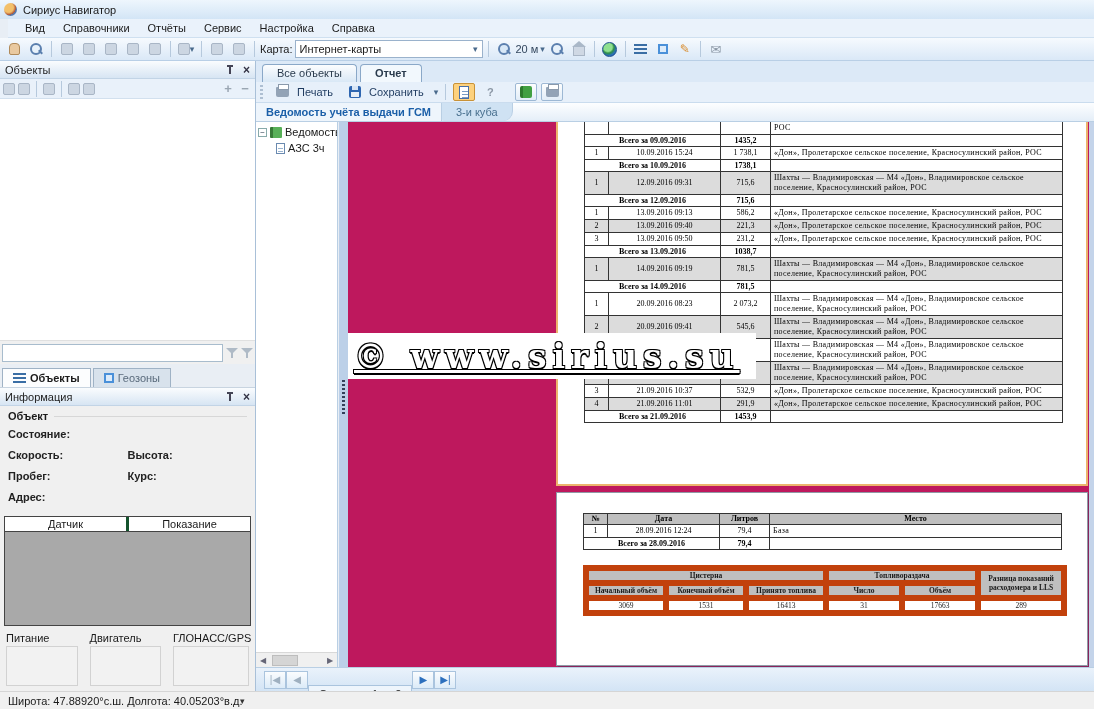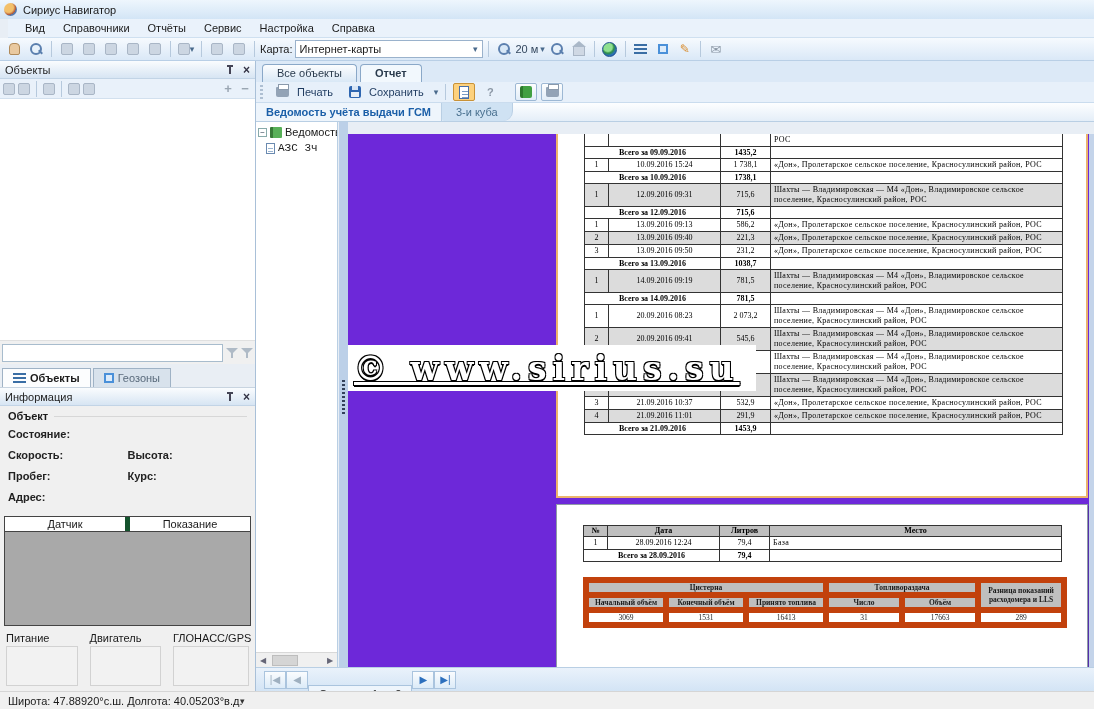--- a/index.html
+++ b/index.html
@@ -53,21 +53,21 @@
   .ltab { display:flex; align-items:center; gap:4px; padding:3px 10px; border:1px solid #9fb2c5; border-bottom:none; background:#d8e2ec; color:#5a6b7c; margin-right:2px; }
   .ltab.active { background:#fcfdfe; color:#1a1a1a; font-weight:bold; }
   .info-body { height:108px; background:#f0f0f0; padding:4px 8px;font-weight:bold; }
   .grp-row { display:flex; align-items:center; gap:6px; margin-bottom:6px; }
   .grp-line { flex:1; border-top:1px solid #d7d7d7; }
   .fld-row { display:flex; margin-bottom:9px; }
   .fld { width:120px; color:#222; }
   .sensor-tbl { margin:2px 4px 0 4px; border:1px solid #444; }
   .sensor-hd { display:flex; background:#fff; border-bottom:1px solid #444; }
   .sensor-hd div { flex:1; text-align:center; padding:1px 0; }
-  .sensor-hd div:first-child { border-right:5px solid #14532d; }
+  .sensor-hd div:first-child { border-right:3px solid #14532d; }
   .sensor-body { height:93px; background:#a9a9a9; }
   .ind-row { display:flex; gap:12px; padding:6px 6px 0 6px; }
   .ind { width:76px; }
   .ind-box { height:40px; border:1px solid #d2d2d2; background:#f2f2f2; margin-top:2px; }
   .statusbar { left:0; top:691px; width:1094px; height:18px; background:#f0f0f0; border-top:1px solid #d5d5d5; display:flex; align-items:center; padding:0 8px; }
   .status-arrow { position:absolute; left:240px; top:4px; color:#333; font-size:9px; }
 
   
   .main-tabs { left:256px; top:61px; width:838px; height:21px; background:#dce9f7; display:flex; align-items:flex-end; padding-left:6px; }
   .mtab { padding:2px 14px 3px 14px; border:1px solid #8aa8c8; border-bottom:none; border-radius:4px 4px 0 0; background:linear-gradient(#fcfdfe,#d9e8f6); margin-right:3px; color:#2a3b4d; }
@@ -86,31 +86,31 @@
   .i-page { width:10px; height:13px; background:#fff; border:1px solid #4a6fa5; display:inline-block; background-image:repeating-linear-gradient(to bottom, transparent 0 2px, #7a9cc4 2px 3px); background-size:6px 100%; background-repeat:no-repeat; background-position:2px 2px; }
   .i-book { width:12px; height:12px; background:#41a041; border-left:3px solid #2d7a2d; border-radius:2px; display:inline-block; }
   .q { color:#8b97a5; font-weight:bold; }
   .rpt-tabs { left:256px; top:103px; width:838px; height:19px; background:linear-gradient(#fdfeff,#e4eef8); border-bottom:1px solid #b9cfe4; display:flex; align-items:stretch; }
   .stab-active { display:flex; align-items:center; padding:0 10px; font-weight:bold; color:#1b5fa8; border-right:1px solid #b9cfe4; background:#eef5fc; }
   .stab { display:flex; align-items:center; padding:0 14px; color:#49708f; background:#cfe2f3; border-radius:0 0 10px 2px; border-right:1px solid #b9cfe4; }
 
   
   .rpt-tree { left:256px; top:122px; width:82px; height:545px; background:#fff; border-right:1px solid #b9cfe4; overflow:hidden; font-size:11px; position:absolute; }
   .tnode { display:flex; align-items:center; gap:3px; white-space:nowrap; margin:4px 0 0 2px; }
-  .tnode.child { margin-left:10px;font-family:Liberation Mono, monospace; }
+  .tnode.child { margin-left:20px; }
   .expander { width:9px; height:9px; border:1px solid #8aa; background:#fff; font-size:8px; line-height:7px; text-align:center; color:#345; flex:0 0 auto; }
   .i-rpt-book { width:12px; height:11px; background:#58b058; border-left:3px solid #377a37; border-radius:1px; flex:0 0 auto; }
   .i-doc { width:9px; height:11px; background:#fff; border:1px solid #6a8ab0; flex:0 0 auto; background-image:repeating-linear-gradient(to bottom, transparent 0 2px, #9ab4d0 2px 3px); background-size:5px 100%; background-repeat:no-repeat; background-position:1px 2px; }
   .hscroll { position:absolute; left:0; bottom:0; width:81px; height:15px; background:#f0f0f0; border-top:1px solid #d8d8d8; display:flex; align-items:center; }
   .hs-arrow { width:14px; text-align:center; color:#667; font-size:8px; }
   .hs-thumb { width:26px; height:11px; background:#d5d5d5; border:1px solid #bdbdbd; margin-left:2px; }
   .hs-sp { flex:1; }
   .splitter { left:339px; top:122px; width:9px; height:545px; background:#bcd0e8; position:absolute; }
   .splitter .dots { position:absolute; left:3px; top:258px; width:3px; height:34px; background:repeating-linear-gradient(to bottom,#33415a 0 2px, transparent 2px 4px); }
-  .viewer { left:348px; top:134px; width:746px; height:545px; background:#6d28d9; overflow:hidden; position:absolute; }
+  .viewer { left:348px; top:122px; width:746px; height:545px; background:#be185d; overflow:hidden; position:absolute; }
   .vscroll { position:absolute; right:0; top:0; width:5px; height:100%; background:#c4d4ea; }
   .page1 { position:absolute; left:208px; top:0; width:532px; height:364px; background:#fff; border-left:2px solid #ecb46c; border-right:2px solid #ecb46c; border-bottom:2px solid #ecb46c; }
   .page2 { position:absolute; left:208px; top:370px; width:532px; height:174px; background:#fff; border:1px solid #8f9aa6; box-shadow:2px 2px 0 rgba(40,60,90,.35); }
   .watermark { position:absolute; left:0; top:211px; width:408px; height:46px; background:#fff; z-index:5; display:flex; align-items:center; padding-left:6px; }
   .wm-text { font-family:"DejaVu Serif",serif; font-weight:bold; font-size:33px; letter-spacing:6px; color:#fff; text-decoration:underline; text-shadow:-1px -1px 0 #000, 1px -1px 0 #000, -1px 1px 0 #000, 1px 1px 0 #000, 0 2px 0 #000; white-space:nowrap; }
 
   table.rpt { border-collapse:collapse; table-layout:fixed; width:478px; font:8px/10px "Liberation Serif",serif; color:#000; }
   table.rpt td { border:1px solid #333; padding:0 2px; overflow:hidden; vertical-align:middle; }
   .p1tbl { position:absolute; left:26px; top:0; }
   .c-num { text-align:center; }

